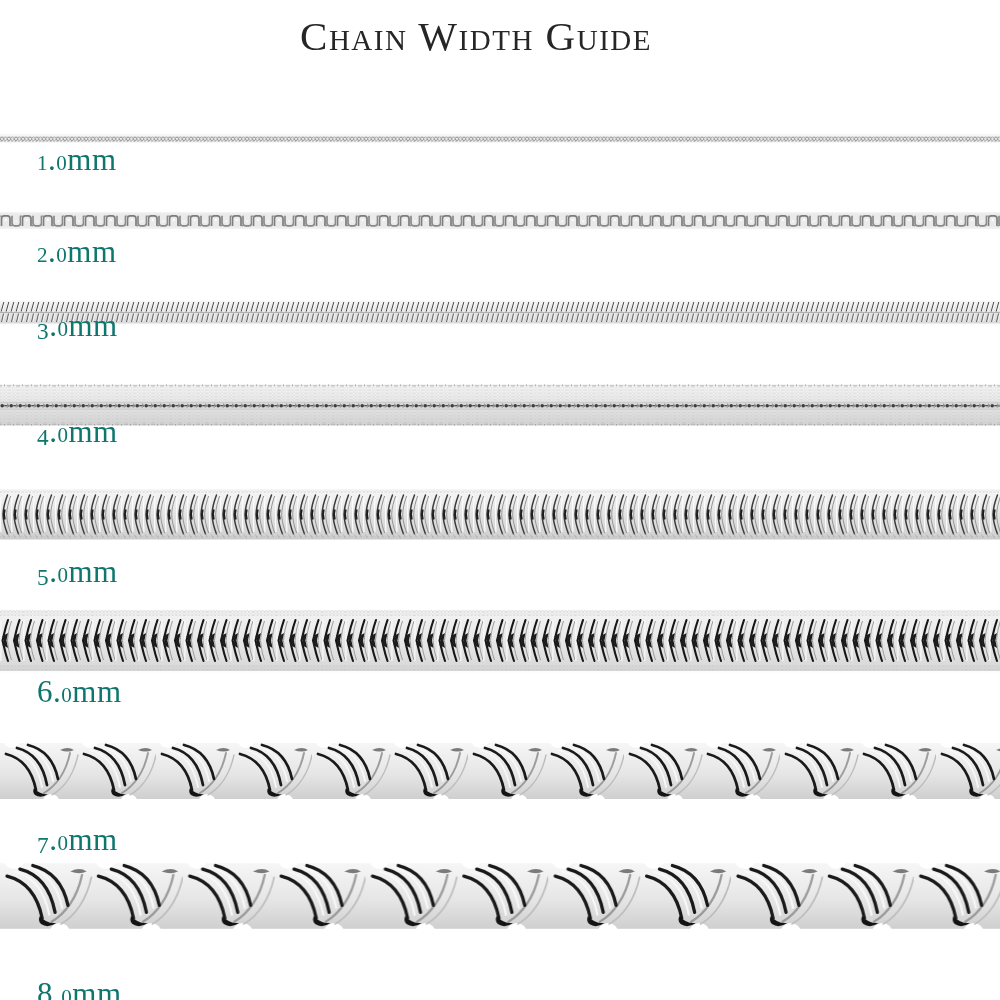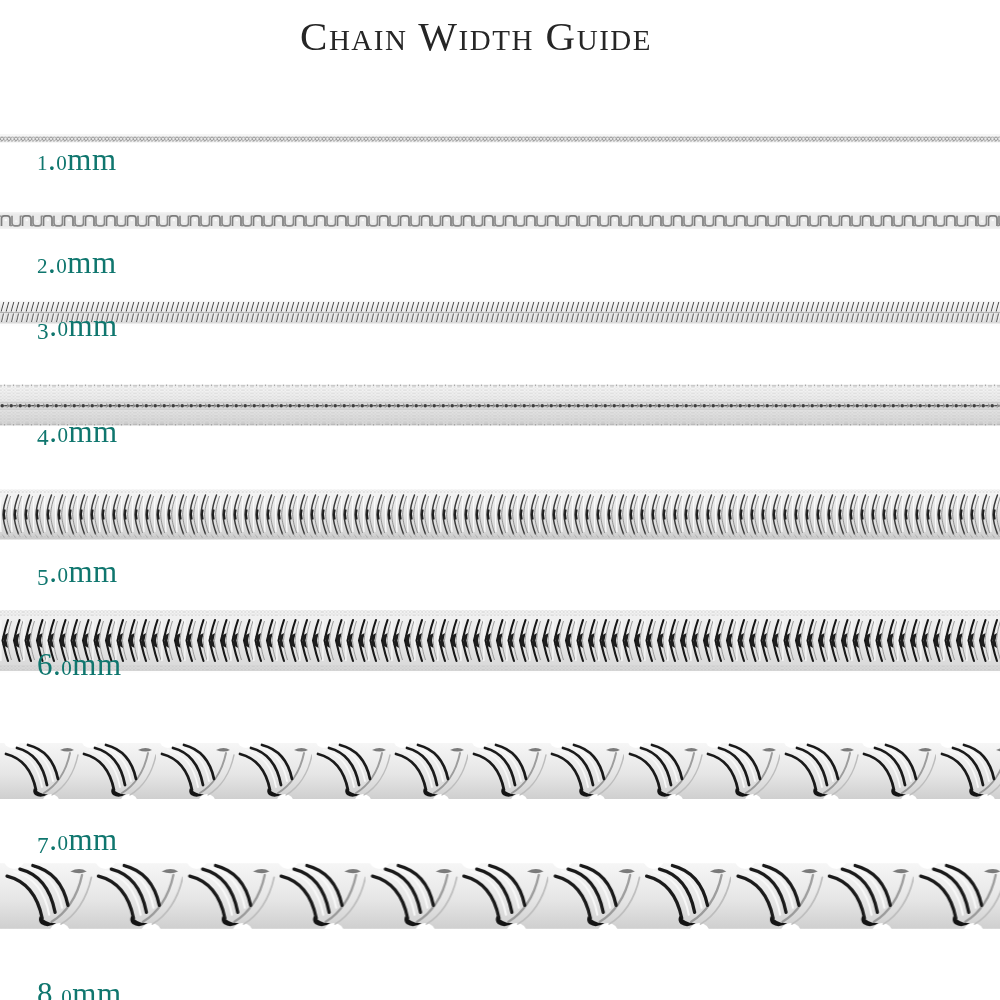--- a/index.html
+++ b/index.html
@@ -187,41 +187,41 @@
   <div class="title">Chain Width Guide</div>
 
   <svg class="chain" style="top:134px" width="1000" height="9">
       <rect width="1000" height="9" fill="url(#p1)"></rect>
     </svg>
   <div class="label" style="top:144px"><span class="fig-xh">1</span><span>.</span><span class="fig-xh">0</span><span>m</span><span>m</span></div>
 
   <svg class="chain" style="top:212px" width="1000" height="17">
       <rect width="1000" height="17" fill="url(#p2)"></rect>
     </svg>
-  <div class="label" style="top:247px"><span class="fig-xh">2</span><span>.</span><span class="fig-xh">0</span><span>m</span><span>m</span></div>
+  <div class="label" style="top:236px"><span class="fig-xh">2</span><span>.</span><span class="fig-xh">0</span><span>m</span><span>m</span></div>
 
   <svg class="chain" style="top:298px" width="1000" height="28">
       <rect width="1000" height="28" fill="url(#p3)"></rect>
     </svg>
   <div class="label" style="top:310px"><span class="fig-desc">3</span><span>.</span><span class="fig-xh">0</span><span>m</span><span>m</span></div>
 
   <svg class="chain" style="top:383px" width="1000" height="44">
       <rect width="1000" height="44" fill="url(#p4)"></rect>
     </svg>
   <div class="label" style="top:416px"><span class="fig-desc">4</span><span>.</span><span class="fig-xh">0</span><span>m</span><span>m</span></div>
 
   <svg class="chain" style="top:488px" width="1000" height="52">
       <rect width="1000" height="52" fill="url(#p5)"></rect>
     </svg>
   <div class="label" style="top:556px"><span class="fig-desc">5</span><span>.</span><span class="fig-xh">0</span><span>m</span><span>m</span></div>
 
   <svg class="chain" style="top:608px" width="1000" height="65">
       <rect width="1000" height="65" fill="url(#p6)"></rect>
     </svg>
-  <div class="label" style="top:649px"><span class="fig-tall">6</span><span>.</span><span class="fig-xh">0</span><span>m</span><span>m</span></div>
+  <div class="label" style="top:676px"><span class="fig-tall">6</span><span>.</span><span class="fig-xh">0</span><span>m</span><span>m</span></div>
 
   <svg class="chain" style="top:736px" width="1000" height="71">
       <rect width="1000" height="71" fill="url(#p7)"></rect>
     </svg>
   <div class="label" style="top:824px"><span class="fig-desc">7</span><span>.</span><span class="fig-xh">0</span><span>m</span><span>m</span></div>
 
   <svg class="chain" style="top:855px" width="1000" height="83">
       <rect width="1000" height="83" fill="url(#p8)"></rect>
     </svg>
   <div class="label" style="top:978px"><span class="fig-tall">8</span><span>.</span><span class="fig-xh">0</span><span>m</span><span>m</span></div>

